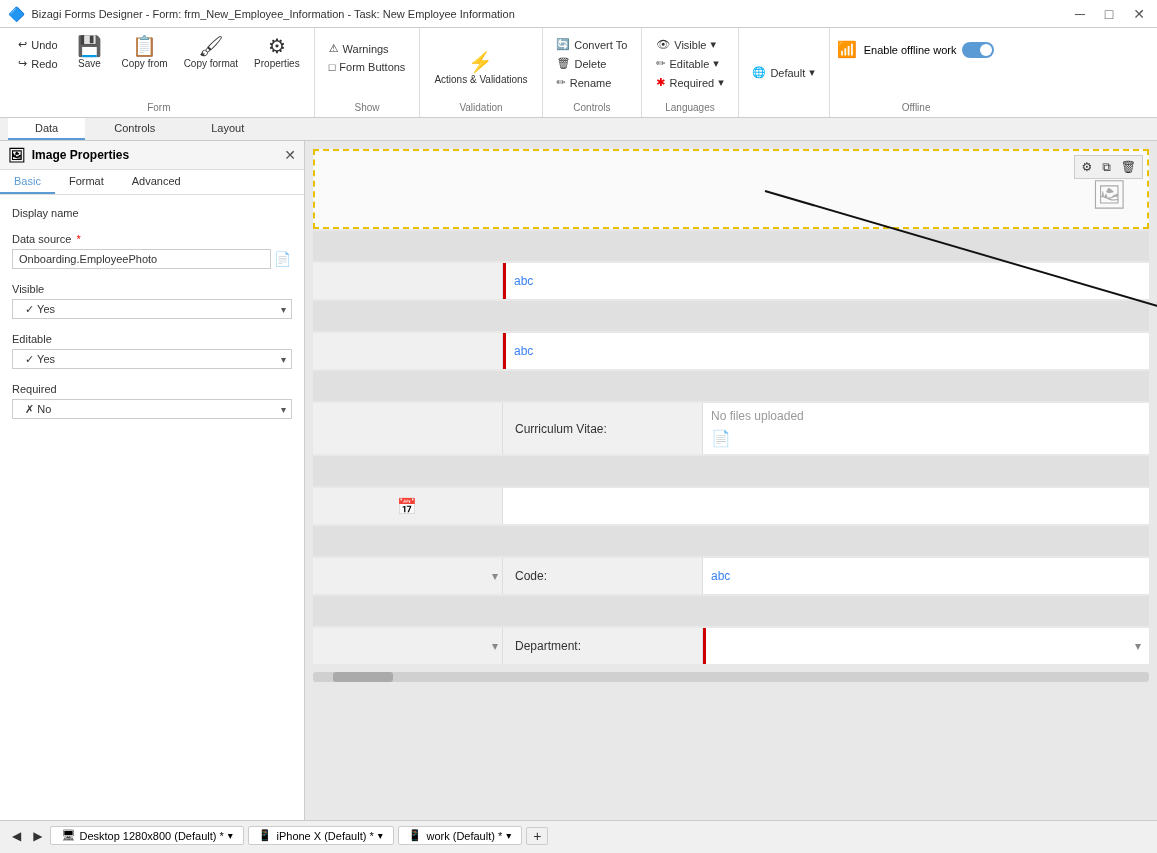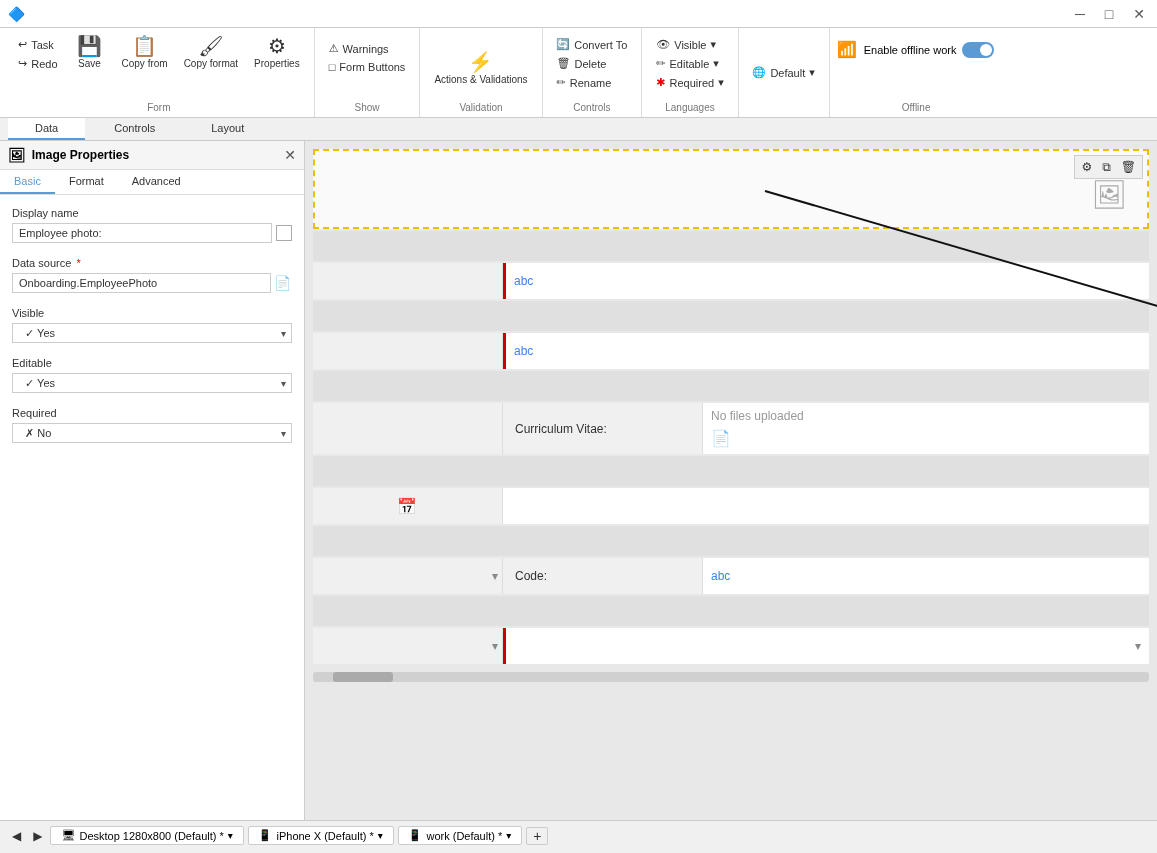--- a/index.html
+++ b/index.html
@@ -377,36 +377,37 @@
       text-align: center;
       padding-top: 2px;
     }
   </style>
 </head>
 <body>
 
 <div class="title-bar">
   <div class="title-bar-left">
     <span style="font-size:14px;">🔷</span>
+    <span>Bizagi Forms Designer  -  Form: frm_New_Employee_Information  -  Task: New Employee Information</span>
   </div>
   <div class="title-bar-right">
     <button class="title-bar-btn">─</button>
     <button class="title-bar-btn">□</button>
     <button class="title-bar-btn">✕</button>
   </div>
 </div>
 
 <div class="ribbon">
 
   <div class="ribbon-section" style="flex-direction:column; gap:2px;">
     <div class="ribbon-items">
       <div style="display:flex;flex-direction:column;gap:2px; padding-top:4px;">
         <button class="ribbon-small-btn">
           <span>↩</span>
-          <span>Task</span>
+          <span>Undo</span>
         </button>
         <button class="ribbon-small-btn">
           <span>↪</span>
           <span>Redo</span>
         </button>
       </div>
       <button class="ribbon-btn">
         <span class="icon">💾</span>
         <span class="label">Save</span>
       </button>
@@ -536,24 +537,20 @@
     <div class="panel-tabs">
       <div class="panel-tab active">Basic</div>
       <div class="panel-tab">Format</div>
       <div class="panel-tab">Advanced</div>
     </div>
 
     <div class="panel-content">
 
       <div class="field-group">
         <div class="field-label">Display name</div>
-        <div class="field-row">
-          <input class="field-input" type="text" value="Employee photo:" style="">
-          <div class="checkbox-btn"></div>
-        </div>
       </div>
 
       <div class="field-group">
         <div class="field-label">
           <span>Data source</span>
           <span class="required">*</span>
         </div>
         <div class="field-row">
           <input class="field-input" type="text" value="Onboarding.EmployeePhoto" style="">
           <button class="field-icon-btn">📄</button>
@@ -675,20 +672,21 @@
       </div>
     </div>
 
     <div class="spacer-row"></div>
 
     <div class="form-row">
       <div class="form-row-inner">
         <div style="width:190px;background:#f0f0f0;border-right:1px solid #ddd;display:flex;align-items:center;justify-content:flex-end;padding-right:4px;">
           <span style="font-size:12px;color:#888;">▾</span>
         </div>
+        <div class="form-cell-label">Department:</div>
         <div class="required-bar"></div>
         <div class="form-cell-value">
           <span style="flex:1;"></span>
           <span style="font-size:12px;color:#888;">▾</span>
         </div>
       </div>
     </div>
 
     <div style="height:10px;background:#d0d0d0;margin-top:8px;border-radius:3px;">
       <div style="width:60px;height:100%;background:#aaa;border-radius:3px;margin-left:20px;"></div>

